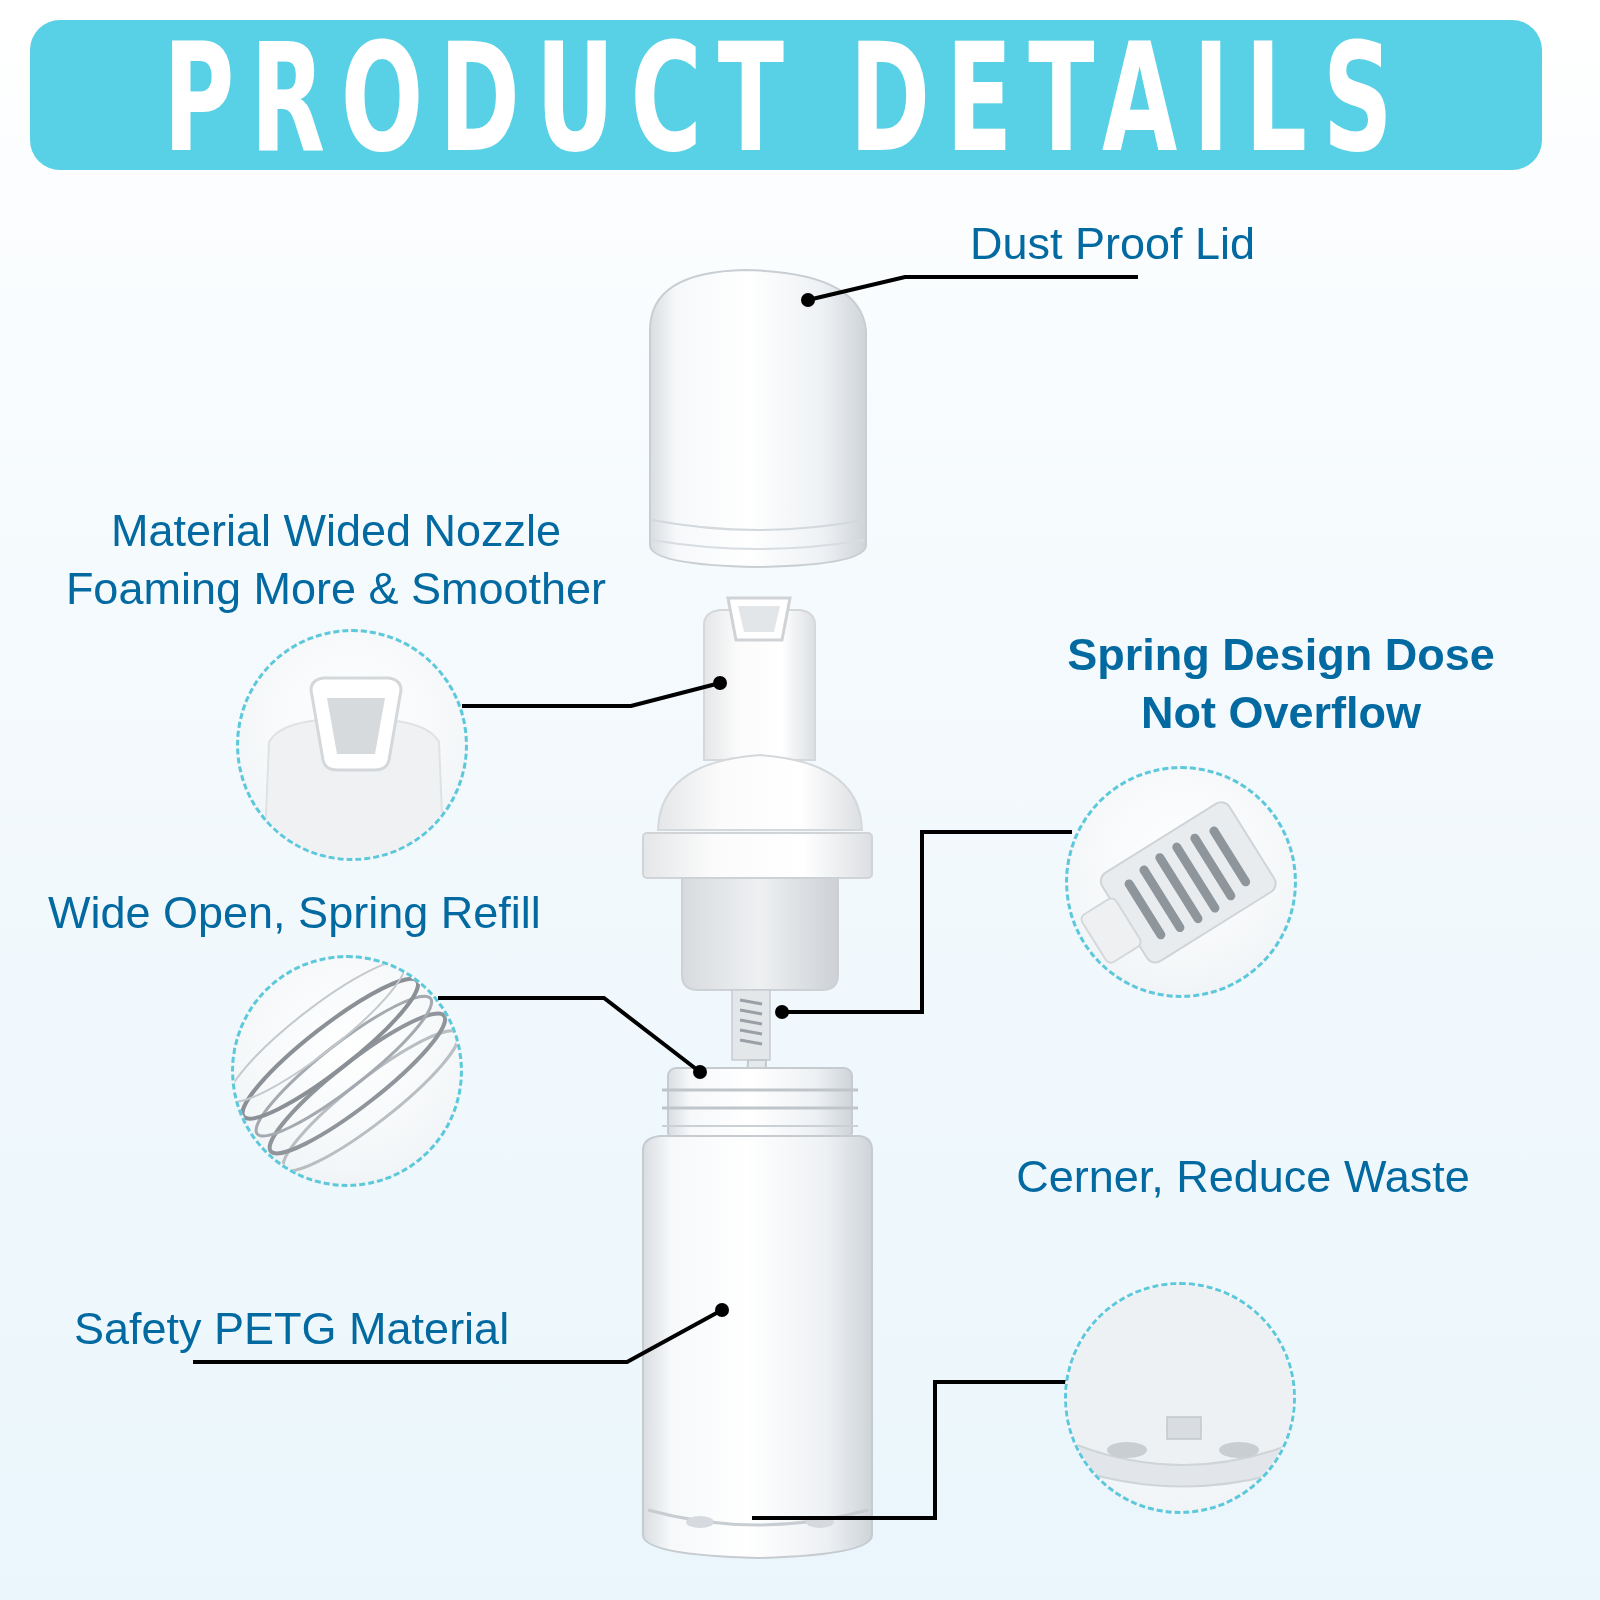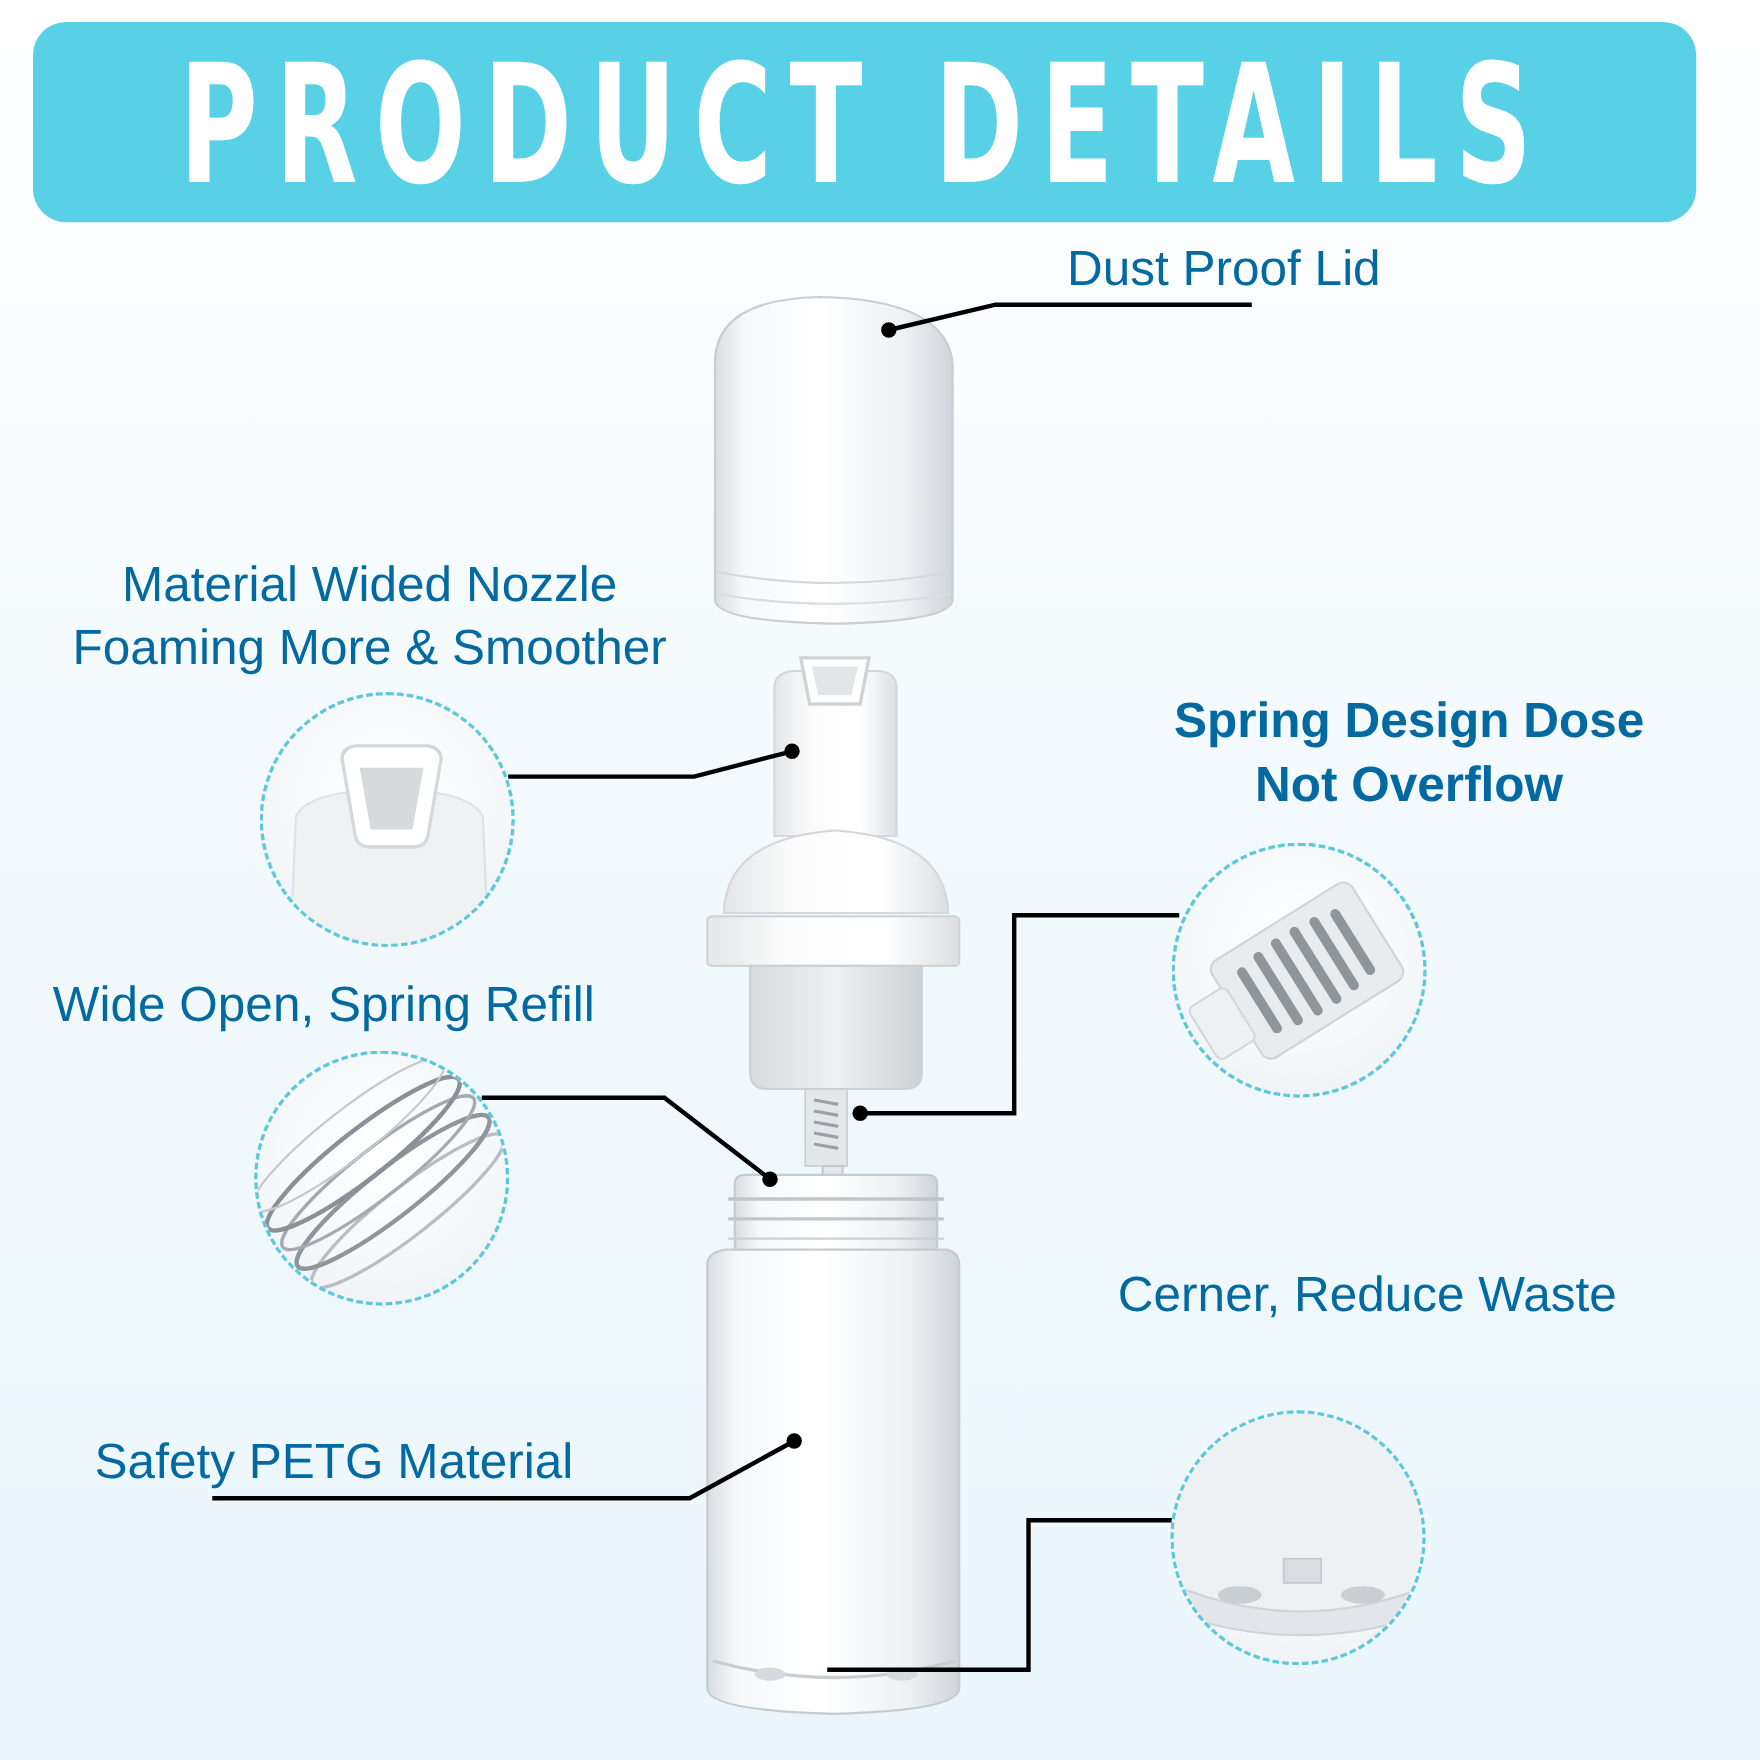--- a/index.html
+++ b/index.html
@@ -3,21 +3,21 @@
 <meta charset="utf-8">
 <style>
   html, body { margin: 0; padding: 0; }
   body {
     width: 1600px; height: 1600px; position: relative; overflow: hidden;
     background: linear-gradient(180deg, #ffffff 0%, #f5fafd 35%, #eaf6fc 100%);
     font-family: "Liberation Sans", sans-serif;
     color: #0a0a0a;
   }
   .banner {
-    position: absolute; left: 30px; top: 20px; width: 1512px; height: 182px;
+    position: absolute; left: 30px; top: 20px; width: 1512px; height: 150px;
     background: #58d0e5; border-radius: 30px;
     display: flex; align-items: center; justify-content: center;
   }
   .banner-title {
     color: #ffffff;
     font-family: "DejaVu Sans Condensed", "Liberation Sans Narrow", "Liberation Sans", sans-serif;
     font-weight: bold;
     font-size: 150px;
     letter-spacing: 22px;
     transform: scaleX(0.72);
@@ -182,15 +182,15 @@
 </div>
 
 <div class="label" style="left:48px; top:884px;">
   <span>Wide Open, Spring Refill</span>
 </div>
 
 <div class="label" style="left:905px; top:1148px; width:676px;">
   <div>Cerner, Reduce Waste</div>
 </div>
 
-<div class="label" style="left:86px; top:1300px;">
+<div class="label" style="left:74px; top:1300px;">
   <span>Safety PETG Material</span>
 </div>
 
 </body></html>

